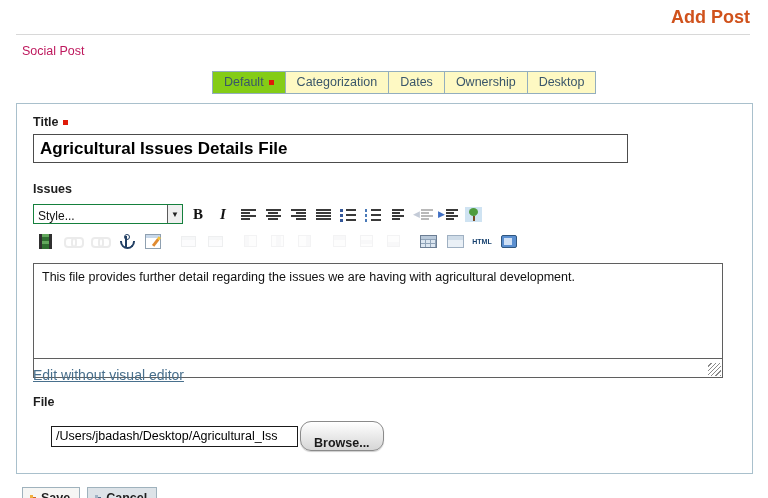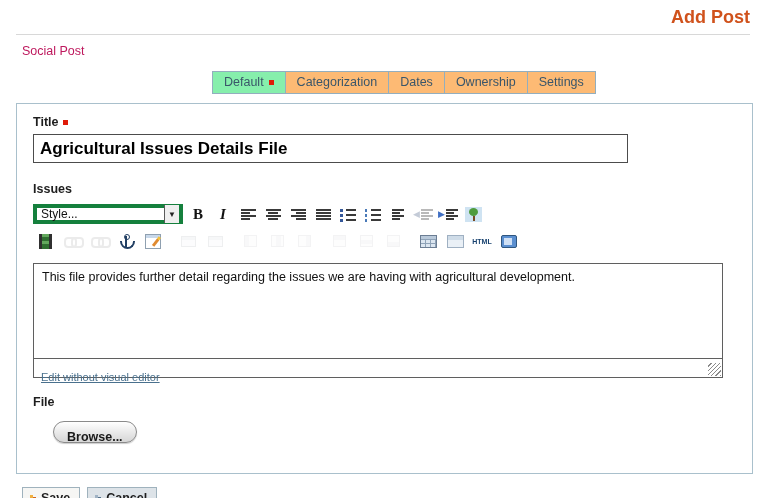--- a/index.html
+++ b/index.html
@@ -8,39 +8,39 @@
   .page { padding: 5px 16px 0 16px; width: 768px; }
 
   
   .page-title { color: #d0521c; font-size: 18px; font-weight: bold; padding: 2px 0 6px 6px;
     border-bottom: 1px solid #d8d8d8; width: 734px; text-align: right; }
   .page-subtitle { color: #be185d; font-size: 12.5px; padding: 9px 0 0 6px; }
 
   
   .tabs { display: flex; margin: 13px 0 0 196px; font-size: 12.5px; }
   .tab { border: 1px solid #93aebe; border-left: none; padding: 3px 11px 4px; color: #3a566a;
-    background: #fdba74; cursor: pointer; display: flex; align-items: center; }
+    background: #fef9c3; cursor: pointer; display: flex; align-items: center; }
   .tab:first-child { border-left: 1px solid #93aebe; }
-  .tab.active { background: #86efac; }
+  .tab.active { background: #84cc16; }
   .req-dot { display: inline-block; width: 5px; height: 5px; background: #df1a08; margin-left: 5px; }
 
   
   .panel { border: 1px solid #a9c0cc; margin-top: 9px; width: 737px; min-height: 371px;
     padding: 11px 16px 18px 16px; }
   .field-label { font-weight: bold; font-size: 12.5px; color: #1e1e1e; display: flex; align-items: center; text-align: right; }
   .title-input { display: block; margin-top: 5px; width: 595px; height: 29px; border: 1px solid #4c4c4c;
     font-family: "Liberation Sans", sans-serif; font-size: 17px; font-weight: bold; color: #000;
     padding: 2px 6px; }
 
   .comment-label { margin-top: 19px; }
 
   
   .tb-row1 { display: flex; align-items: center; margin-top: 7px; height: 22px; }
-  .style-select { width: 150px; height: 20px; border: 4px solid #15803d; display: flex;
-    align-items: center; font-size: 12px; color: #111; background: #fff; cursor: pointer; }
+  .style-select { width: 150px; height: 20px; border: 1px solid #15803d; display: flex;
+    align-items: flex-end; font-size: 12px; color: #111; background: #fff; cursor: pointer; }
   .style-select .sel-text { flex: 1; padding-left: 4px; }
   .sel-arrow { width: 15px; height: 18px; border-left: 1px solid #5a5a5a; background: #efefef;
     display: flex; align-items: center; justify-content: center; font-size: 8px; color: #222; }
   .tbtn { display: inline-flex; align-items: center; justify-content: center; min-width: 20px;
     height: 20px; cursor: pointer; margin-left: 5px; }
   .glyph-b { font-family: "Liberation Serif", serif; font-weight: bold; font-size: 15px; color: #111; }
   .glyph-i { font-family: "Liberation Serif", serif; font-style: italic; font-weight: bold; font-size: 15px; color: #111; }
 
   .lic { width: 15px; height: 13px; display: flex; flex-direction: column; justify-content: space-between;
     padding: 1px 0; align-items: flex-start; }
@@ -107,29 +107,29 @@
     background: #cfe0f5; }
   .gap { margin-left: 8px !important; }
 
   
   .editor-wrap { position: relative; width: 690px; margin-top: 12px; }
   .edit-area { width: 690px; height: 96px; border: 1px solid #5f5f5f; background: #fff;
     padding: 6px 8px; font-size: 12.5px; color: #111; }
   .plain-strip { width: 690px; height: 19px; border: 1px solid #5f5f5f; border-top: none; position: relative; }
   .grip { position: absolute; right: 1px; bottom: 1px; width: 13px; height: 13px; cursor: nwse-resize;
     background: repeating-linear-gradient(135deg, transparent 0 2px, #8a8a8a 2px 3px); }
-  .kupu-link { position: absolute; left: 8px; bottom: -5px; font-size: 11px; color: #49708d;
+  .kupu-link { position: absolute; left: 0; bottom: -5px; font-size: 14px; color: #49708d;
     text-decoration: underline; cursor: pointer; }
 
   
   .file-label { margin-top: 17px; }
   .file-row { display: flex; align-items: center; margin: 12px 0 0 18px; }
   .file-input { width: 247px; height: 21px; border: 1px solid #1a1a1a; font-family: "Liberation Sans", sans-serif;
     font-size: 12.5px; color: #000; padding: 1px 1px 1px 4px; overflow: hidden; white-space: nowrap; }
-  .browse-btn { margin-left: 2px; height: 22px; padding: 8px 13px; border: 1px solid #8a8a8a;
+  .browse-btn { margin-left: 2px; height: 22px; padding: 14px 13px; border: 1px solid #8a8a8a;
     border-radius: 11px; background: linear-gradient(#ffffff, #ececec 45%, #d6d6d6);
     font-family: "Liberation Sans", sans-serif; font-size: 12.5px; font-weight: bold; color: #1a1a1a; cursor: pointer;
     box-shadow: 0 1px 1px rgba(0,0,0,0.2); }
 
   
   .actions { display: flex; margin: 13px 0 0 6px; }
   .act-btn { display: inline-flex; align-items: center; border: 1px solid #9fb2bd; background: #f6f6f4;
     padding: 3px 9px 4px 6px; font-size: 12.5px; font-weight: bold; color: #1e1e1e; cursor: pointer; margin-right: 7px;
     font-family: "Liberation Sans", sans-serif; }
   .act-btn.cancel { background: #dde3e8; }
@@ -154,21 +154,21 @@
     <div class="tab">
         <span>Categorization</span>
       </div>
     <div class="tab">
         <span>Dates</span>
       </div>
     <div class="tab">
         <span>Ownership</span>
       </div>
     <div class="tab">
-        <span>Settings</span>
+        <span>Desktop</span>
       </div>
   </div>
 
   <div class="panel">
 
     <div class="field-label">
       <span>Title</span>
       <span class="req-dot"></span>
     </div>
     <input class="title-input" type="text" value="Agricultural Issues Details File" style="">
@@ -328,20 +328,21 @@
       <div class="plain-strip">
         <span class="grip"></span>
       </div>
       <a class="kupu-link">Edit without visual editor</a>
     </div>
 
     <div class="field-label file-label">
       <span>File</span>
     </div>
     <div class="file-row">
+      <input class="file-input" type="text" value="/Users/jbadash/Desktop/Agricultural_Iss" style="">
       <button class="browse-btn">Browse...</button>
     </div>
 
   </div>
 
   <div class="actions">
     <button class="act-btn">
       <span class="dots"></span>
       <span>Save</span>
     </button>

